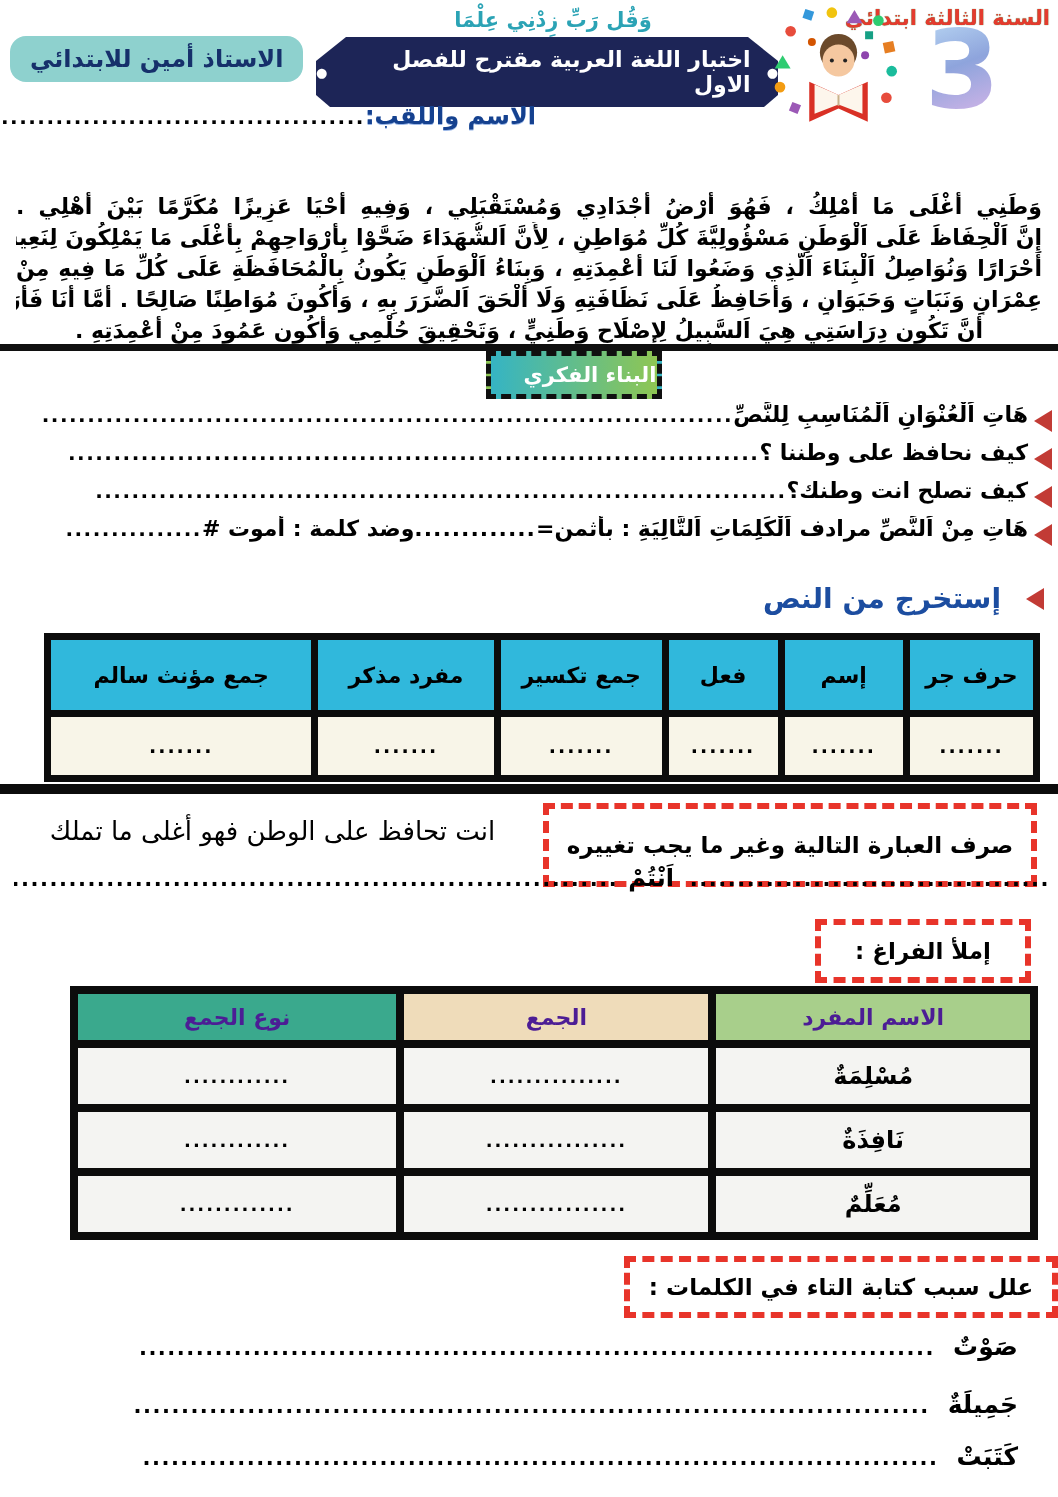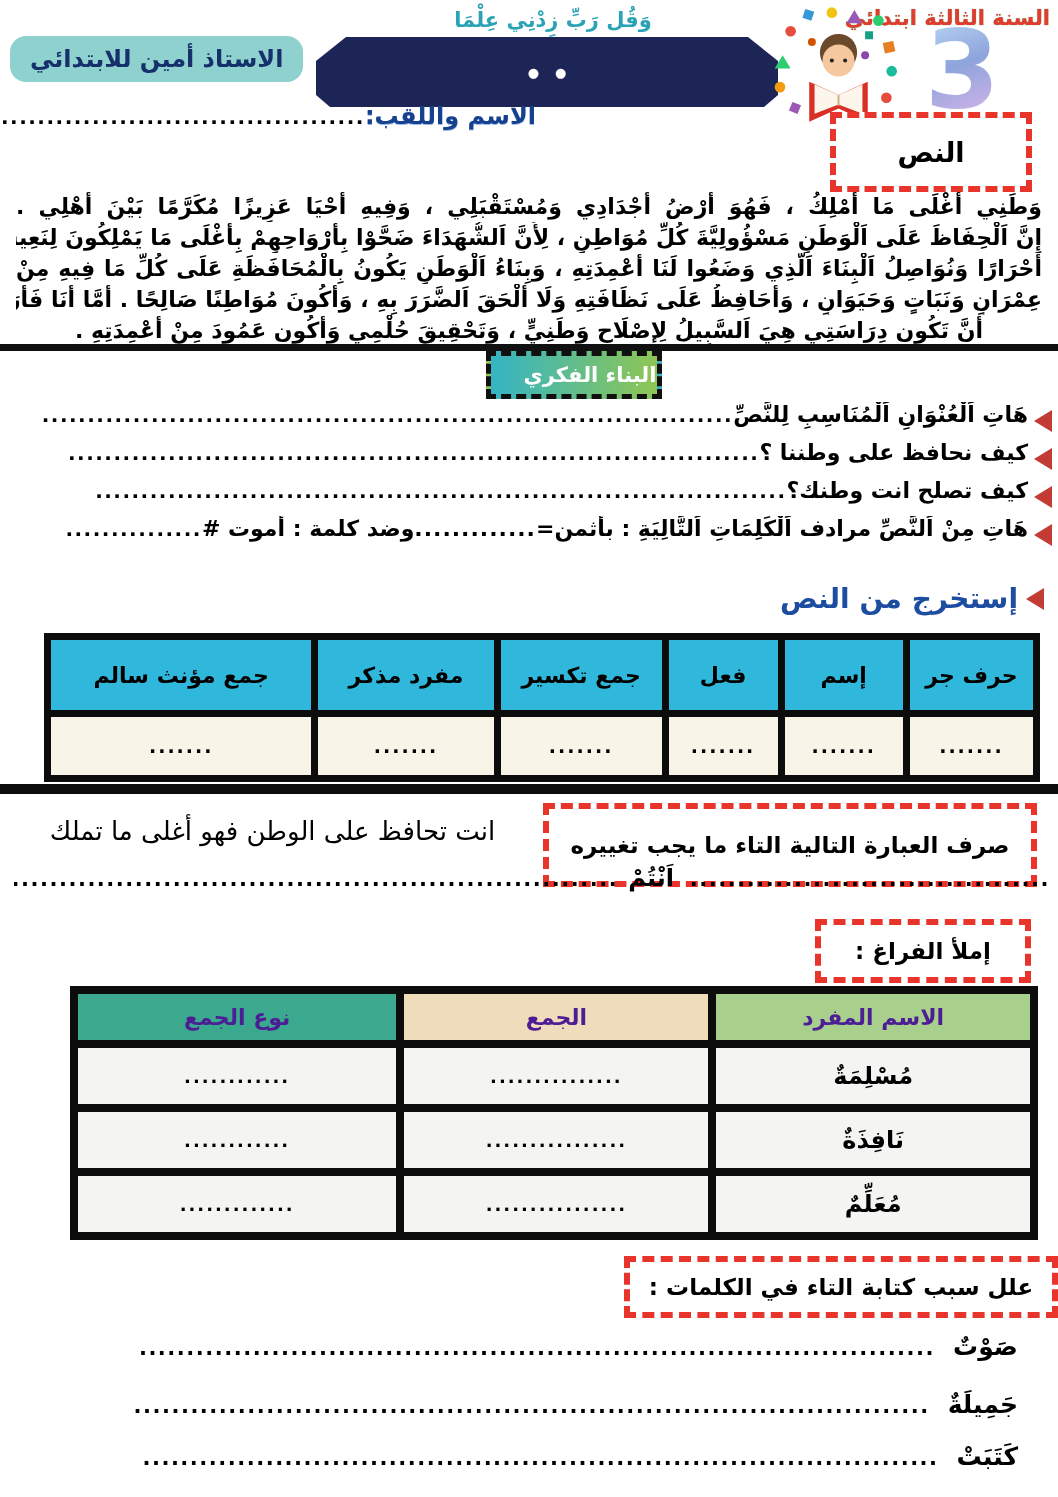--- a/index.html
+++ b/index.html
@@ -75,21 +75,21 @@
   .q { display:flex; align-items:baseline; font-size:22px; font-weight:bold; height:38px; white-space:nowrap; overflow:hidden; }
   .q .arrow {
     align-self:center; flex:none; width:0; height:0; margin-left:6px;
     border-top:11px solid transparent; border-bottom:11px solid transparent;
     border-right:18px solid #c23b35;
   }
   .q .text { flex:none; }
   .q .dots { flex:1; font-size:20px; }
   .q .inline-dots { flex:none; font-weight:bold; letter-spacing:1px; }
 
-  .extract-row { position:absolute; top:582px; right:14px; display:flex; align-items:center; }
+  .extract-row { position:absolute; top:582px; right:14px; display:flex; align-items:center;gap:17px; }
   .extract-row .arrow {
     width:0; height:0; margin-left:8px;
     border-top:11px solid transparent; border-bottom:11px solid transparent;
     border-right:18px solid #c23b35;
   }
   .extract-label { color:#1c4da0; font-size:28px; font-weight:bold; }
 
   
   .table1-wrap { position:absolute; top:633px; left:44px; width:996px; background:#0c0c0c; padding:0; }
   .table1-wrap table { width:100%; border-collapse:separate; border-spacing:7px; direction:rtl; }
@@ -142,20 +142,21 @@
 </style>
 </head>
 <body>
 
 <div class="page">
 
   <div class="teacher-badge">الاستاذ أمين للابتدائي</div>
   <div class="basmala">وَقُل رَبِّ زِدْنِي عِلْمَا</div>
   <div class="banner">
     <span class="banner-bullet">●</span>
+    <span class="banner-title">اختبار اللغة العربية  مقترح للفصل الاول</span>
     <span class="banner-bullet">●</span>
   </div>
   <div class="year-label">السنة الثالثة ابتدائي</div>
   <div class="grade3">3</div>
 
   <svg class="illustration" viewBox="0 0 100 100">
     <circle cx="14" cy="22" r="4" fill="#e74c3c"></circle>
     <rect x="24" y="6" width="7" height="7" fill="#3498db" transform="rotate(18 27 9)"></rect>
     <circle cx="45" cy="8" r="4" fill="#f1c40f"></circle>
     <polygon points="62,6 68,16 56,16" fill="#9b59b6"></polygon>
@@ -175,21 +176,20 @@
     <circle cx="55" cy="44" r="1.5" fill="#222"></circle>
     <path d="M28 60 L50 70 L72 60 L72 90 L50 80 L28 90 Z" fill="#d93025"></path>
     <path d="M32 62 L50 70 L68 62 L68 84 L50 77 L32 84 Z" fill="#fdf6ec"></path>
     <line x1="50" y1="70" x2="50" y2="78" stroke="#c9b18a" stroke-width="1.5"></line>
   </svg>
 
   <div class="name-line">
     <span class="label">الاسم واللقب:</span>
     <span class="dots">.............................................</span>
   </div>
-  <div class="nass-box">النص</div>
 
   <div class="text-par">
     <div class="line">وَطَنِي أَغْلَى مَا أَمْلِكُ ، فَهُوَ أَرْضُ أَجْدَادِي وَمُسْتَقْبَلِي ، وَفِيهِ أَحْيَا عَزِيزًا مُكَرَّمًا بَيْنَ أَهْلِي .</div>
     <div class="line">إِنَّ اَلْحِفَاظَ عَلَى اَلْوَطَنِ مَسْؤُولِيَّةَ كُلِّ مُوَاطِنٍ ، لِأَنَّ اَلشُّهَدَاءَ ضَحَّوْا بِأَرْوَاحِهِمْ بِأَغْلَى مَا يَمْلِكُونَ لِنَعِيشَ</div>
     <div class="line">أَحْرَارًا وَنُوَاصِلُ اَلْبِنَاءَ اَلَّذِي وَضَعُوا لَنَا أَعْمِدَتِهِ ، وَبِنَاءُ اَلْوَطَنِ يَكُونُ بِالْمُحَافَظَةِ عَلَى كُلِّ مَا فِيهِ مِنْ</div>
     <div class="line">عِمْرَانٍ وَنَبَاتٍ وَحَيَوَانٍ ، وَأُحَافِظُ عَلَى نَظَافَتِهِ وَلَا أُلْحَقَ اَلضَّرَرَ بِهِ ، وَأَكُونَ مُوَاطِنًا صَالِحًا . أَمَّا أَنَا فَأَرَدْتَ</div>
     <div class="line centered">أَنَّ تَكُون دِرَاسَتِي هِيَ اَلسَّبِيلُ لِإِصْلَاحِ وَطَنِيٍّ ، وَتَحْقِيقَ حُلْمِي وَأَكُون عَمُودَ مِنْ أَعْمِدَتِهِ .</div>
   </div>
 
   <div class="separator"></div>
@@ -253,21 +253,21 @@
           <td>.......</td>
           <td>.......</td>
           <td>.......</td>
           <td>.......</td>
         </tr>
       </tbody>
     </table>
   </div>
   <div class="table1-bar"></div>
 
-  <div class="red-box sarf-box">صرف العبارة التالية التاء ما يجب تغييره</div>
+  <div class="red-box sarf-box">صرف العبارة التالية وغير ما يجب تغييره</div>
   <div class="sarf-sentence">انت تحافظ على الوطن فهو أغلى ما تملك</div>
   <div class="sarf-answer">
     <span class="dots dots-r">..................................................</span>
     <span class="word">اَنْتُمْ</span>
     <span class="dots dots-l">......................................................................</span>
   </div>
 
   <div class="red-box fill-box">إملأ الفراغ :</div>
 
   <div class="table2-wrap">

